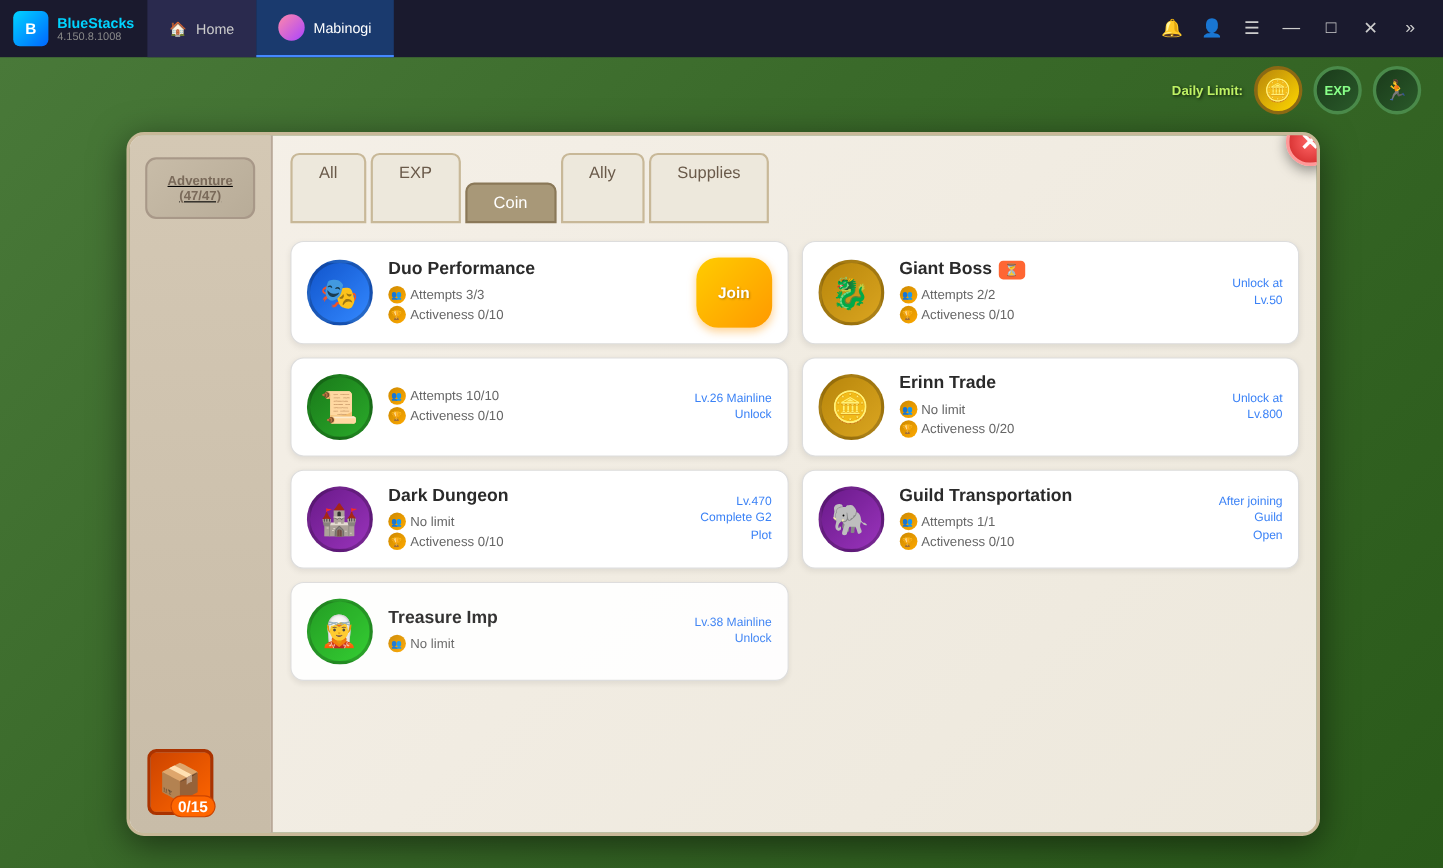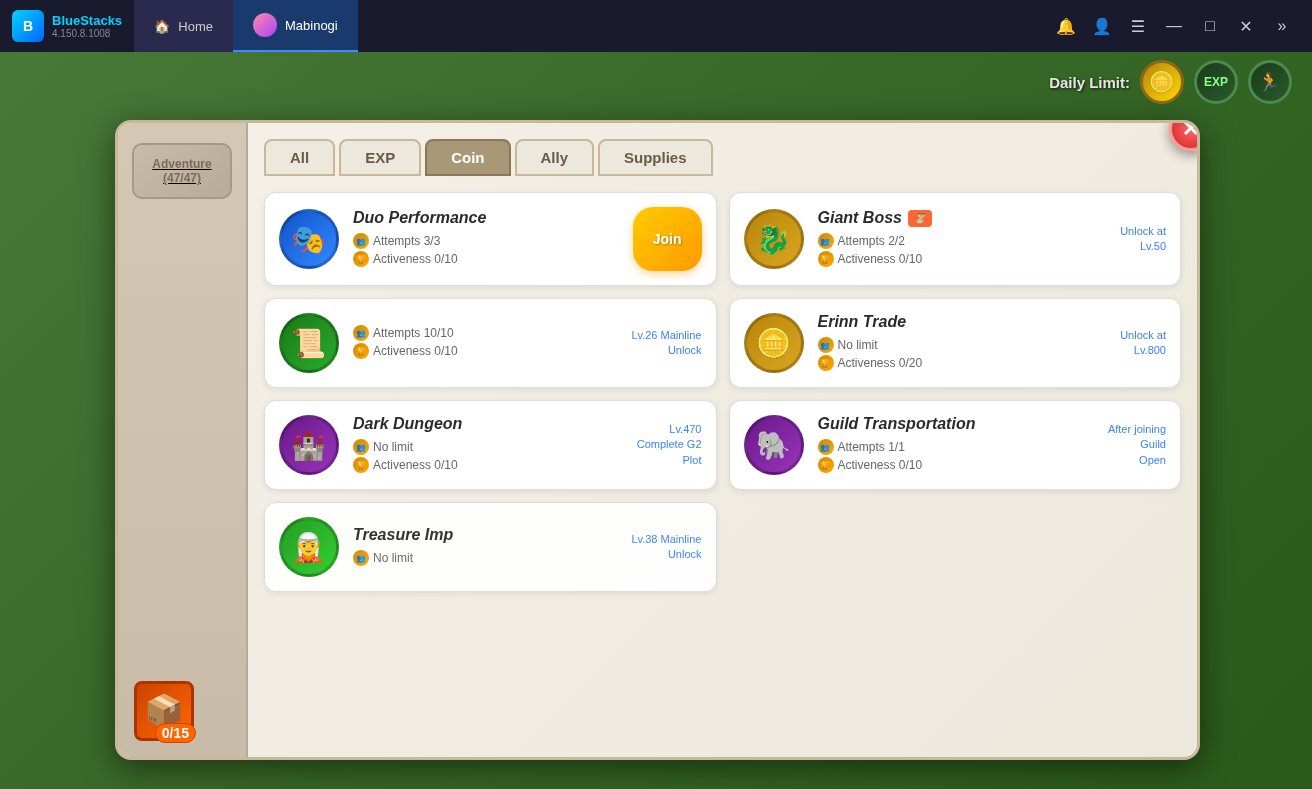--- a/index.html
+++ b/index.html
@@ -75,21 +75,21 @@
     }
 
     
     .daily-limit-area {
       position: absolute;
       top: 60px; right: 20px;
       display: flex; align-items: center; gap: 10px;
       z-index: 50;
     }
     .daily-limit-label {
-      color: #e5e5e5; font-size: 15px; font-weight: bold;
+      color: #bef264; font-size: 12px; font-weight: bold;
       text-shadow: 1px 1px 3px rgba(0,0,0,0.8);
       text-align: right;
     }
     .daily-icon {
       width: 44px; height: 44px;
       border-radius: 50%;
       display: flex; align-items: center; justify-content: center;
       font-size: 20px;
       border: 3px solid;
     }
@@ -179,26 +179,27 @@
       margin-bottom: 16px;
     }
     .tab {
       padding: 8px 24px;
       border: 2px solid #c8b898;
       border-radius: 8px 8px 0 0;
       background: #ede8dc;
       color: #6a5a4a;
       font-size: 15px;
       cursor: pointer;
-      font-weight: 700;
+      font-weight: 400;
     }
     .tab.active {
       background: #a89878;
       color: white;
       border-color: #8a7858;
+      margin-top: 27px;
     }
 
     
     .activity-grid {
       display: grid;
       grid-template-columns: 1fr 1fr;
       gap: 12px;
     }
 
     
@@ -226,21 +227,21 @@
     .icon-erinn-daily { background: linear-gradient(135deg, #1a7a1a, #2aaa2a); }
     .icon-erinn-trade { background: linear-gradient(135deg, #b8860b, #daa520); }
     .icon-dark-dungeon { background: linear-gradient(135deg, #6a1a8a, #9933bb); }
     .icon-guild { background: linear-gradient(135deg, #6a1a8a, #9933bb); }
     .icon-treasure { background: linear-gradient(135deg, #1a9a1a, #2acc2a); }
 
     .activity-info { flex: 1; }
     .activity-title {
       font-size: 16px; font-weight: bold; color: #2a2a2a;
       margin-bottom: 6px;
-      display: flex; align-items: center; gap: 6px; font-style: italic;
+      display: flex; align-items: center; gap: 6px;
     }
     .activity-stat {
       font-size: 12px; color: #666;
       display: flex; align-items: center; gap: 4px;
       margin-bottom: 2px;
     }
     .stat-icon {
       width: 16px; height: 16px;
       border-radius: 50%;
       background: linear-gradient(135deg, #cc8800, #ffaa00);

